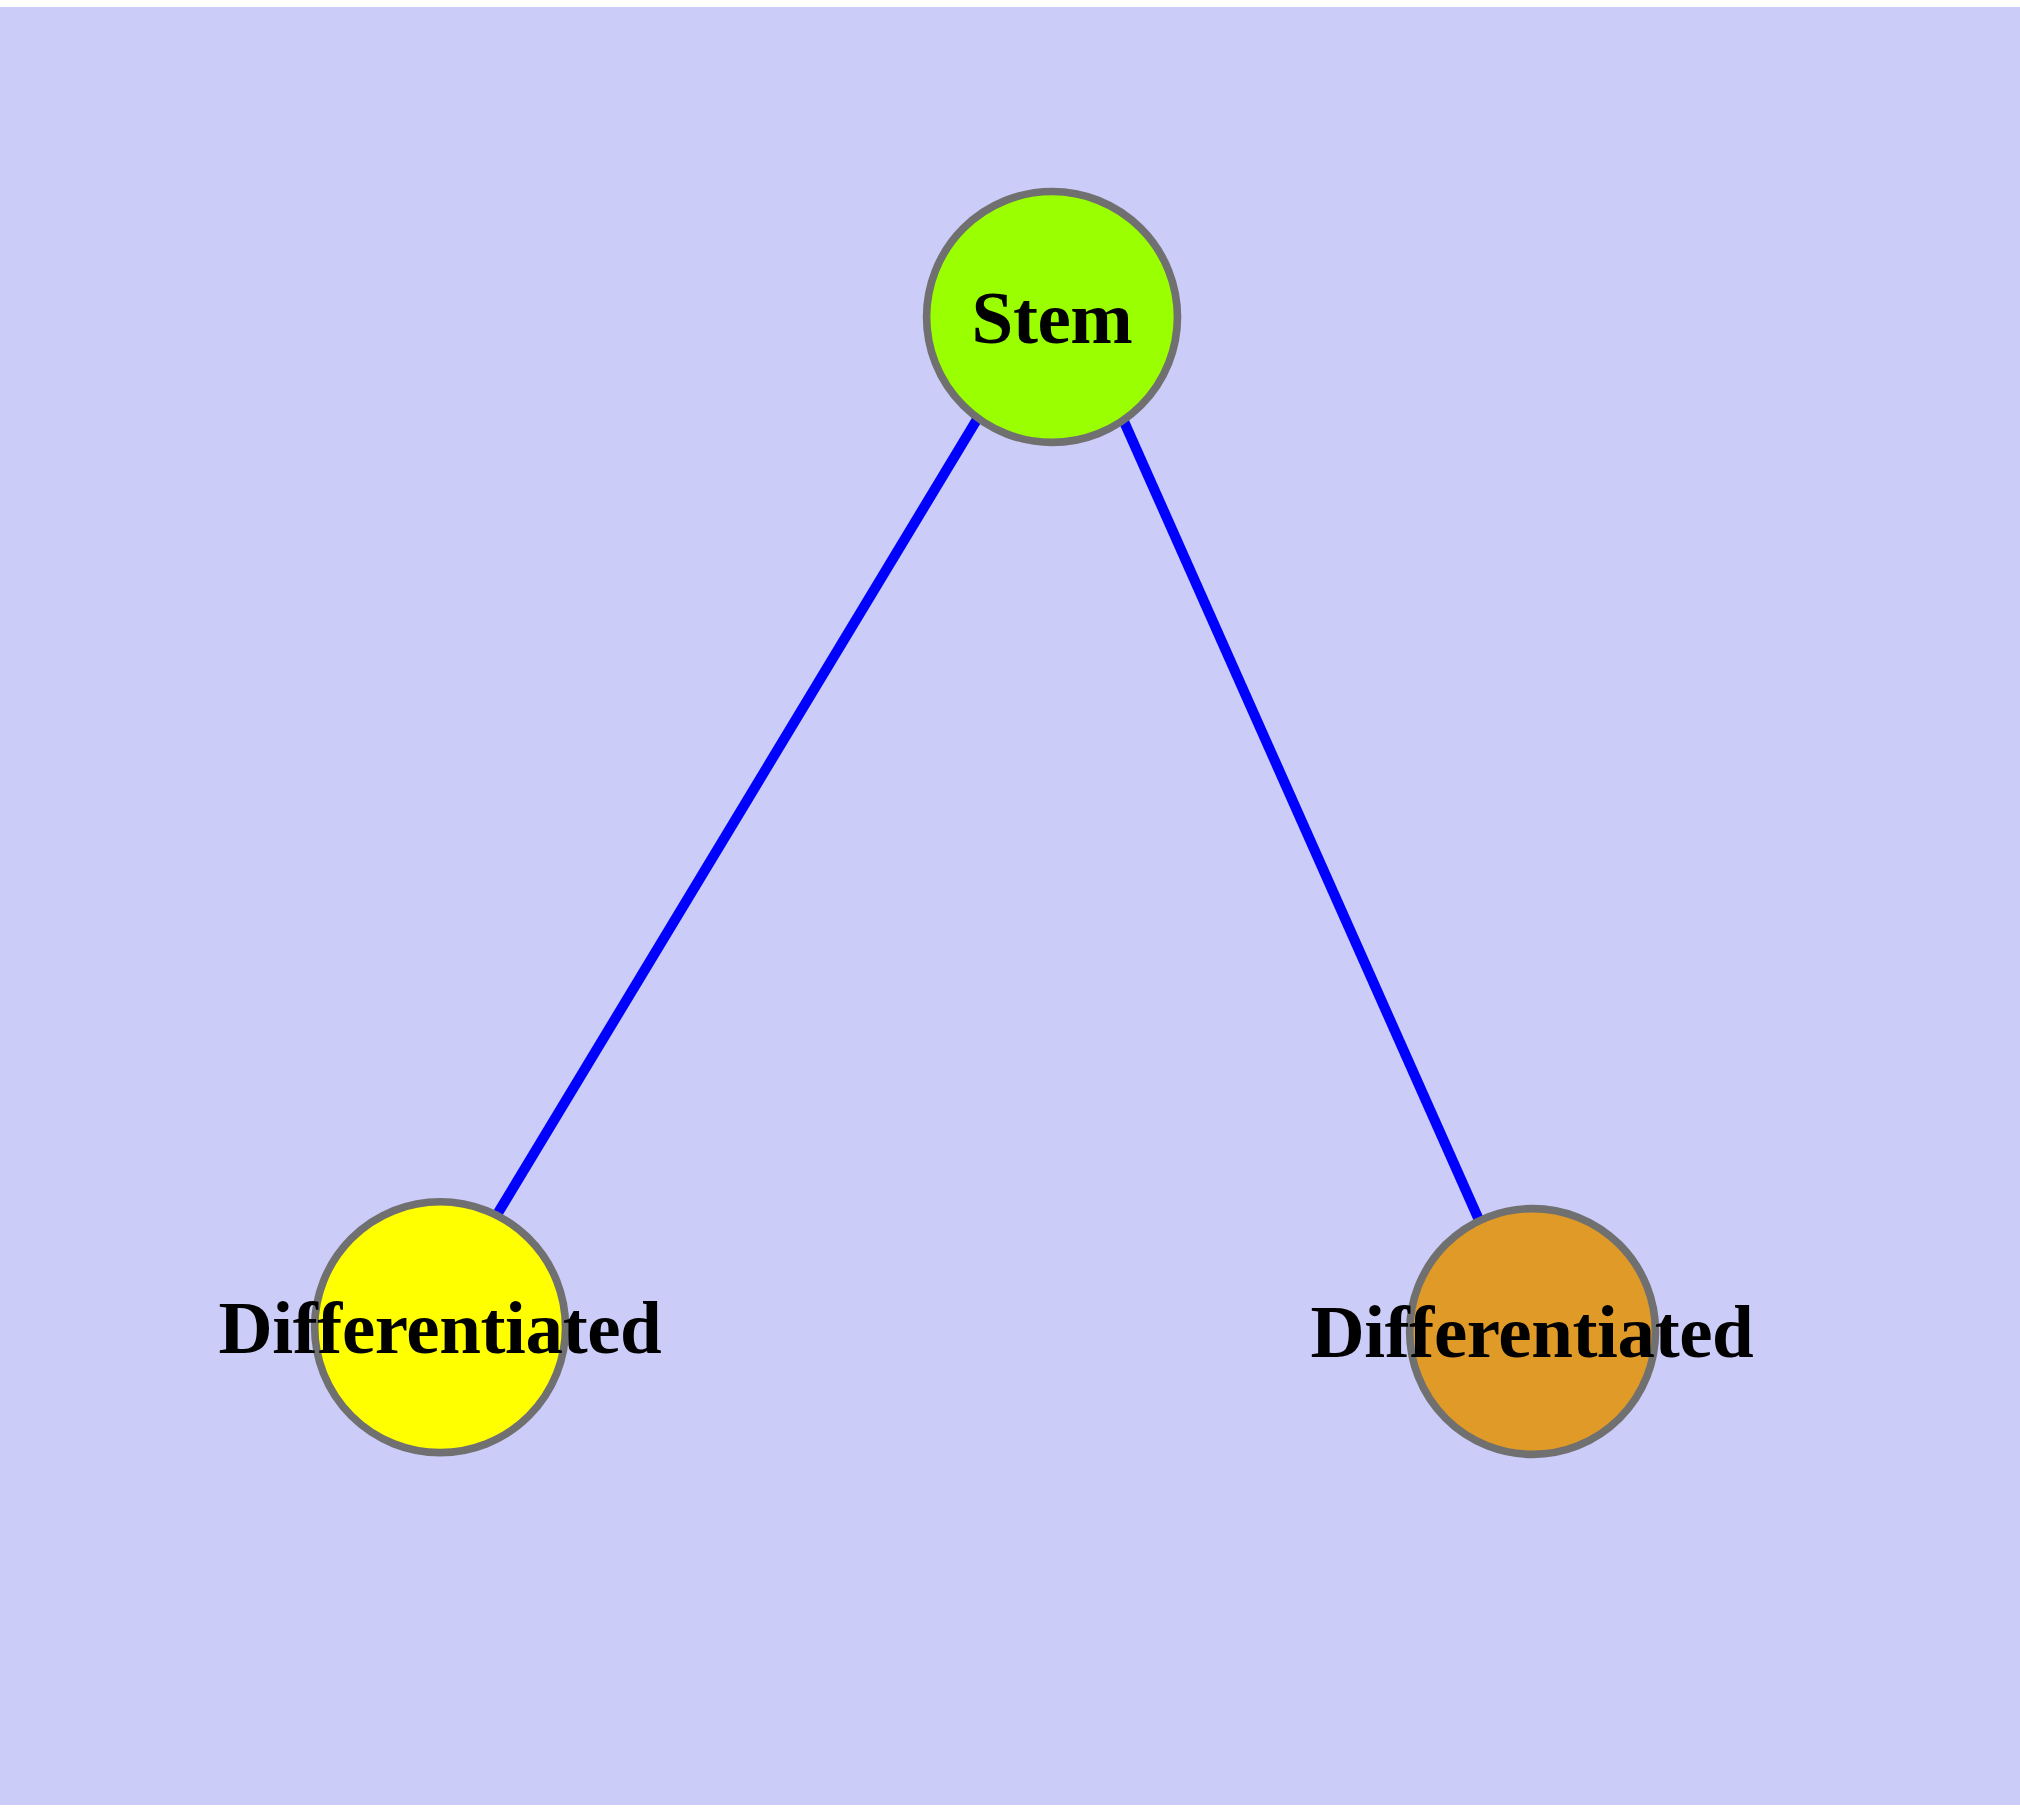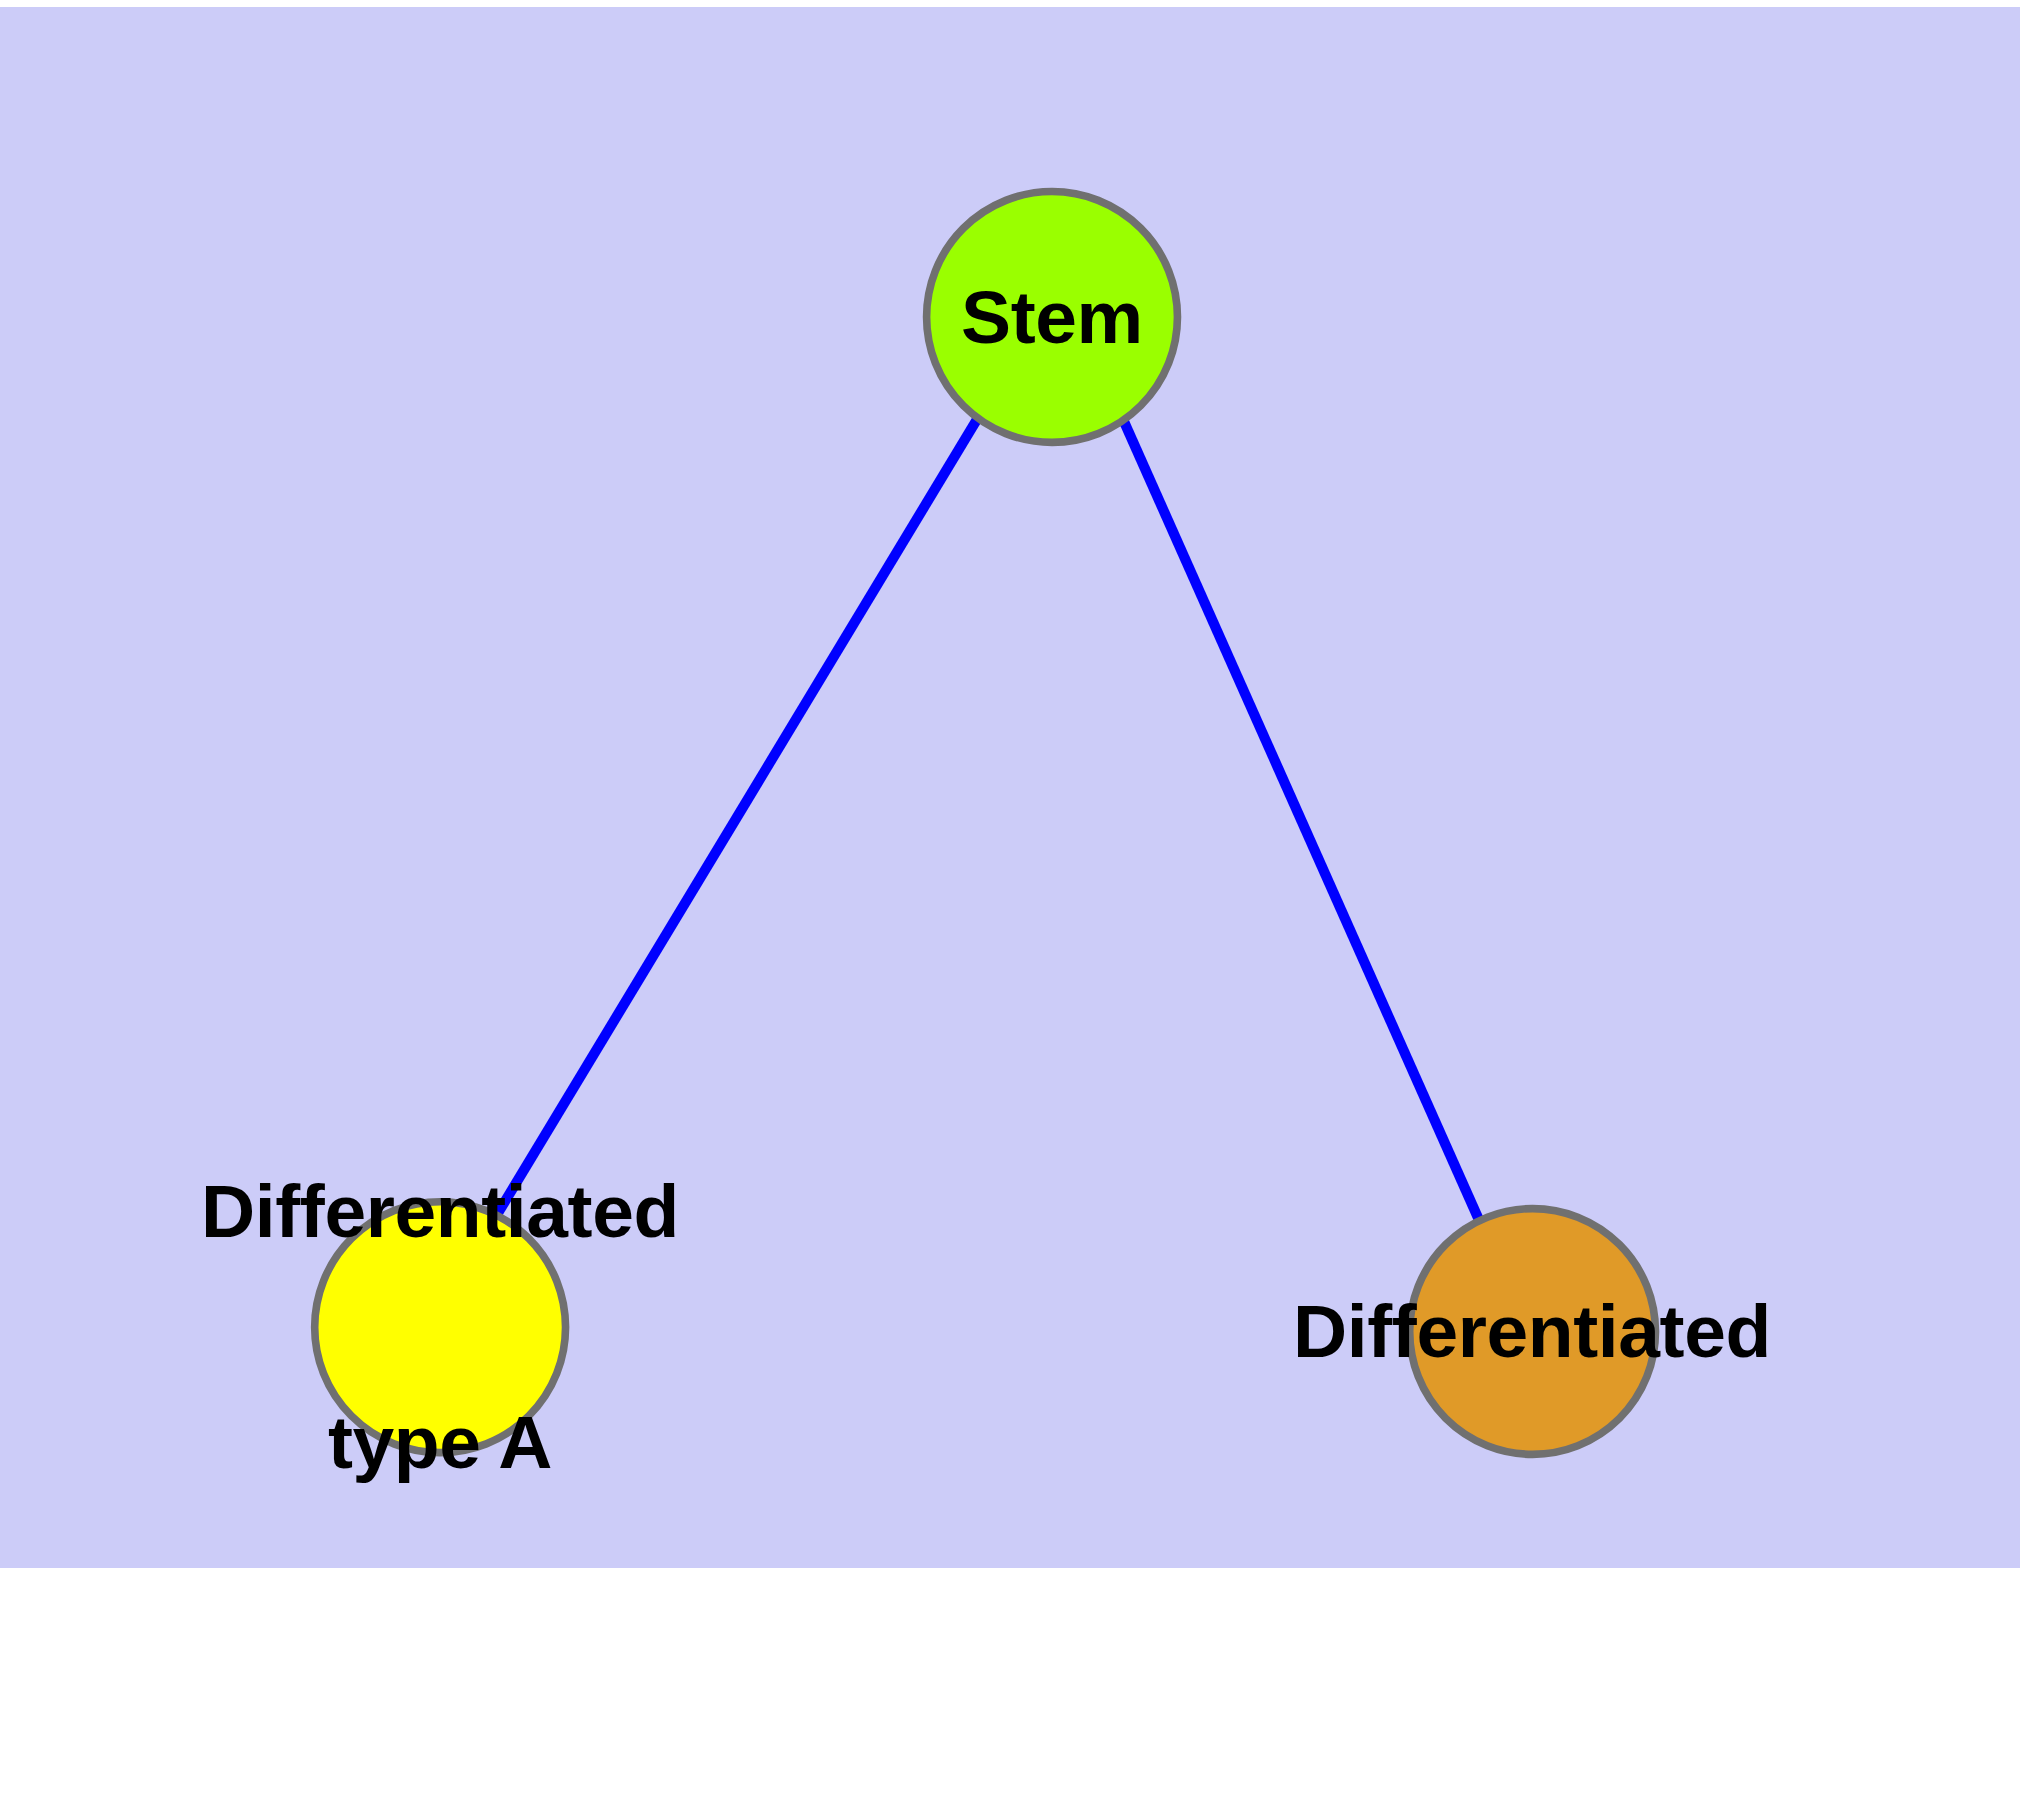--- a/index.html
+++ b/index.html
@@ -3,24 +3,24 @@
 <meta charset="utf-8">
 <style>
   html, body {
     margin: 0;
     padding: 0;
     background: #ffffff;
   }
   #canvas {
     position: relative;
     width: 2021px;
-    height: 1568px;
+    height: 1812px;
     overflow: hidden;
     background: #ffffff;
-    font-family: Liberation Sans, sans-serif;
+    font-family: Liberation Serif, serif;
   }
   #plot-bg {
     position: absolute;
     left: 0;
     top: 6.8px;
     width: 2021px;
     height: 1798px;
     background: #ccccf8;
   }
   svg#graph {
@@ -89,21 +89,20 @@
       <circle class="node-circle" cx="1808" cy="1571" r="145" fill="#e09a28"></circle>
     </g>
   </svg>
 
   <div class="node-label" id="label-stem">
     <div>Stem</div>
   </div>
 
   <div class="node-label" id="label-typea">
     <div>Differentiated</div>
-    <div>type A</div>
   </div>
 
   <div class="node-label" id="label-typeb">
     <div>Differentiated</div>
   </div>
 
 </div>
 
 
 </body></html>

